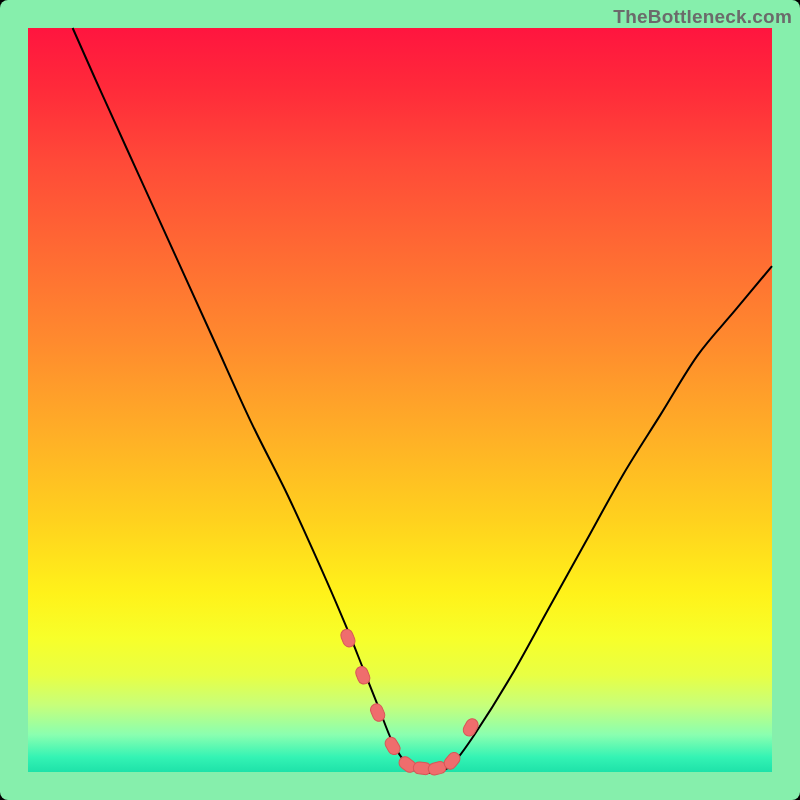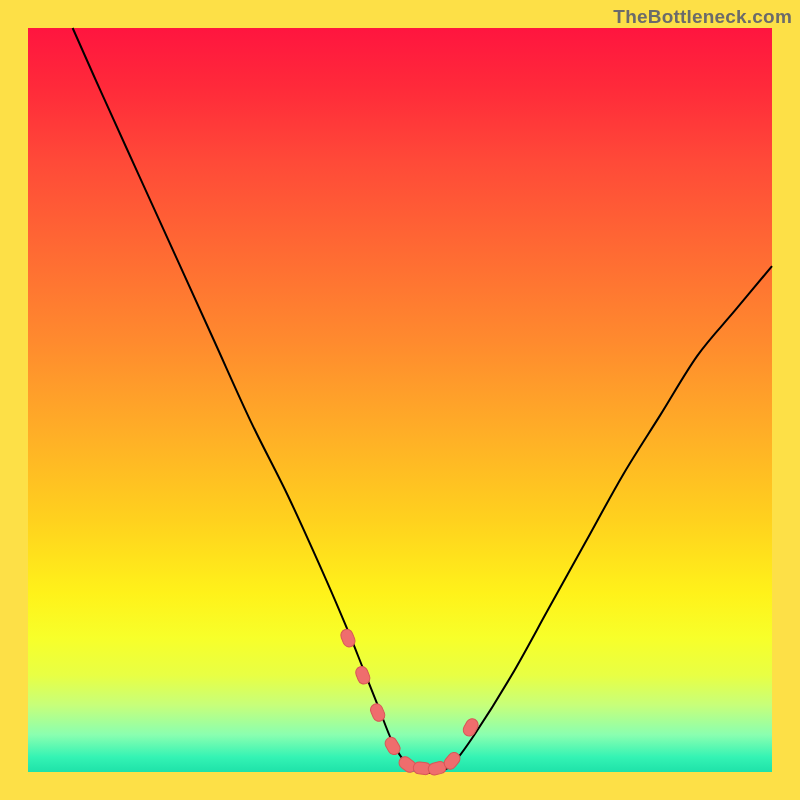--- a/index.html
+++ b/index.html
@@ -7,21 +7,22 @@
     padding: 0;
     width: 800px;
     height: 800px;
     background: #000;
     overflow: hidden;
   }
   .frame {
     position: absolute;
     left: 0; top: 0;
     width: 800px; height: 800px;
-    background: #fde047;
+    background: #86efac;
+    border-radius: 8px;
   }
   .plot-area {
     position: absolute;
     left: 28px;
     top: 28px;
     width: 744px;
     height: 744px;
     
     background: linear-gradient(
       to bottom,

